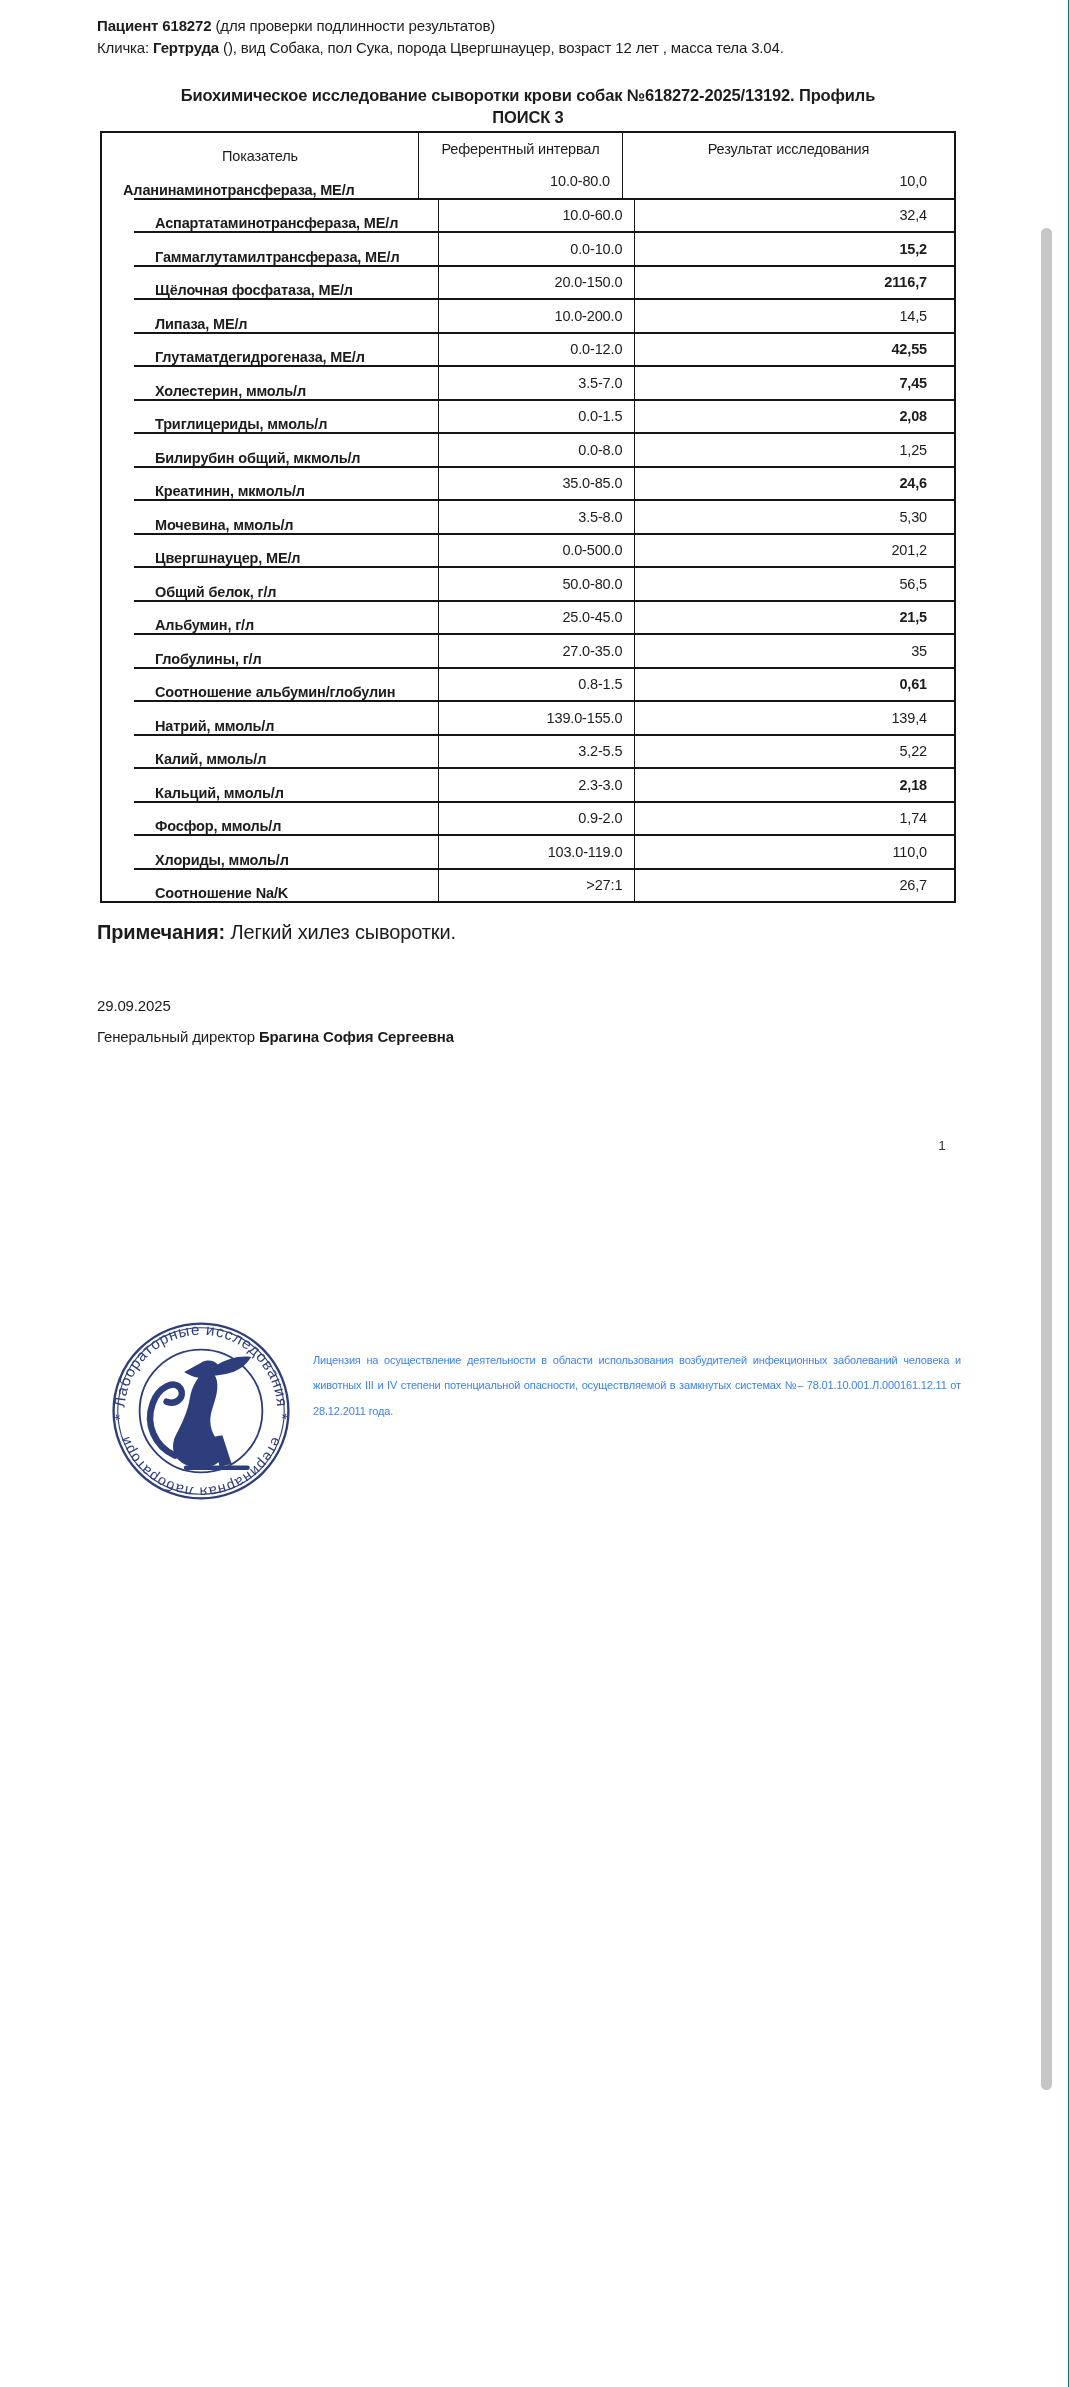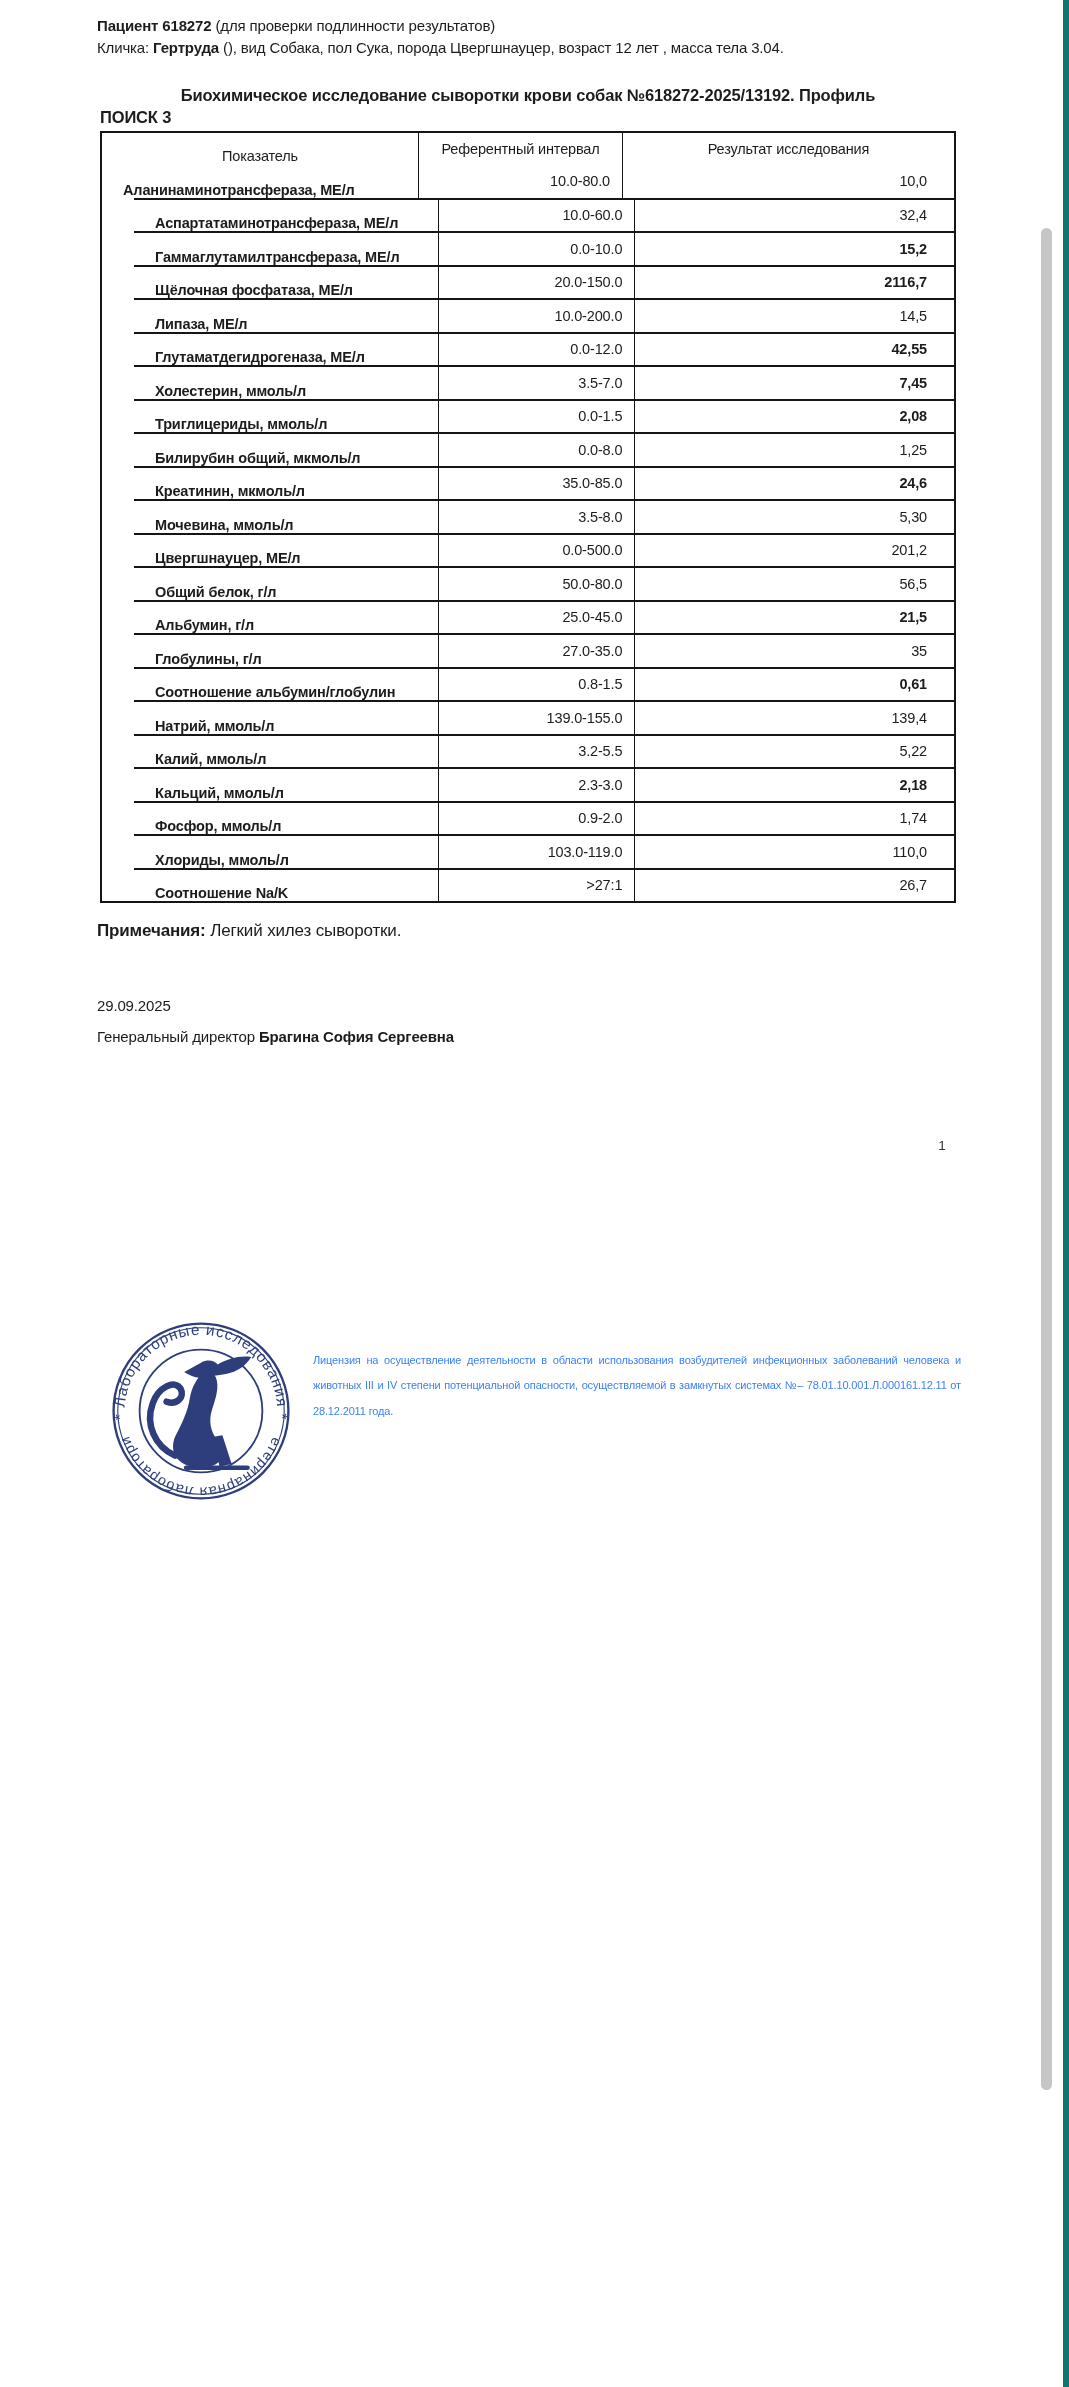--- a/index.html
+++ b/index.html
@@ -4,51 +4,51 @@
 <style>
   html,body{margin:0;padding:0;background:#ffffff;}
   .page{
     position:relative;
     width:1069px;height:2387px;
     background:#ffffff;
     font-family:"Liberation Sans", sans-serif;
     color:#1c1c1c;
     overflow:hidden;
     letter-spacing:-0.15px;
-    border-right:6px solid #0f766e;
+    border-right:1px solid #0f766e;
     box-sizing:border-box;
     text-decoration:underline;
   }
   .abs{position:absolute;}
   .b{font-weight:bold;}
   
   .patient-line1{left:97px;top:16px;font-size:15px;line-height:20px;}
   .patient-line2{left:97px;top:38px;font-size:15px;line-height:20px;}
   
   .title-l1{left:100px;top:86px;width:856px;text-align:center;font-size:16.5px;font-weight:bold;}
-  .title-l2{left:100px;top:108px;width:856px;font-size:16.5px;font-weight:bold;}
+  .title-l2{left:100px;top:108px;width:856px;text-align:center;font-size:16.5px;font-weight:bold;}
   
   .tbl{
     left:100px;top:131px;width:856px;
     border:2px solid #151515;
     box-sizing:border-box;
     background:#fff;
   }
   .tr{display:flex;align-items:flex-end;height:33.5px;box-sizing:border-box;}
   .tr.hdr{height:31px;}
   .tr + .tr{border-top:2px solid #151515;margin-left:32px;}
   .td{box-sizing:border-box;font-size:14.5px;overflow:hidden;white-space:nowrap;}
   .td + .td{border-left:1.5px solid #151515;height:100%;display:flex;align-items:center;}
   .td-name{width:316px;padding-left:21px;font-weight:bold;}
   .td-ref{width:204px;justify-content:flex-end;padding-right:12px;}
   .td-result{width:332px;justify-content:flex-end;padding-right:27px;}
   .hdr .td{font-weight:normal;justify-content:center;text-align:center;padding:0;display:flex;align-items:center;}
   .td.abn{font-weight:bold;}
   
-  .notes{left:97px;top:921px;font-size:17px;}
+  .notes{left:97px;top:921px;font-size:20px;}
   .date{left:97px;top:997px;font-size:15px;}
   .sig{left:97px;top:1028px;font-size:15px;}
   .pagenum{left:930px;top:1138px;width:24px;text-align:center;font-size:13.5px;color:#333;}
   
   .logo{left:108px;top:1318px;width:186px;height:186px;}
   .license{
     left:313px;top:1348px;width:648px;
     font-size:11px;line-height:25.3px;
     text-align:justify;color:#3b82f6;
   }

